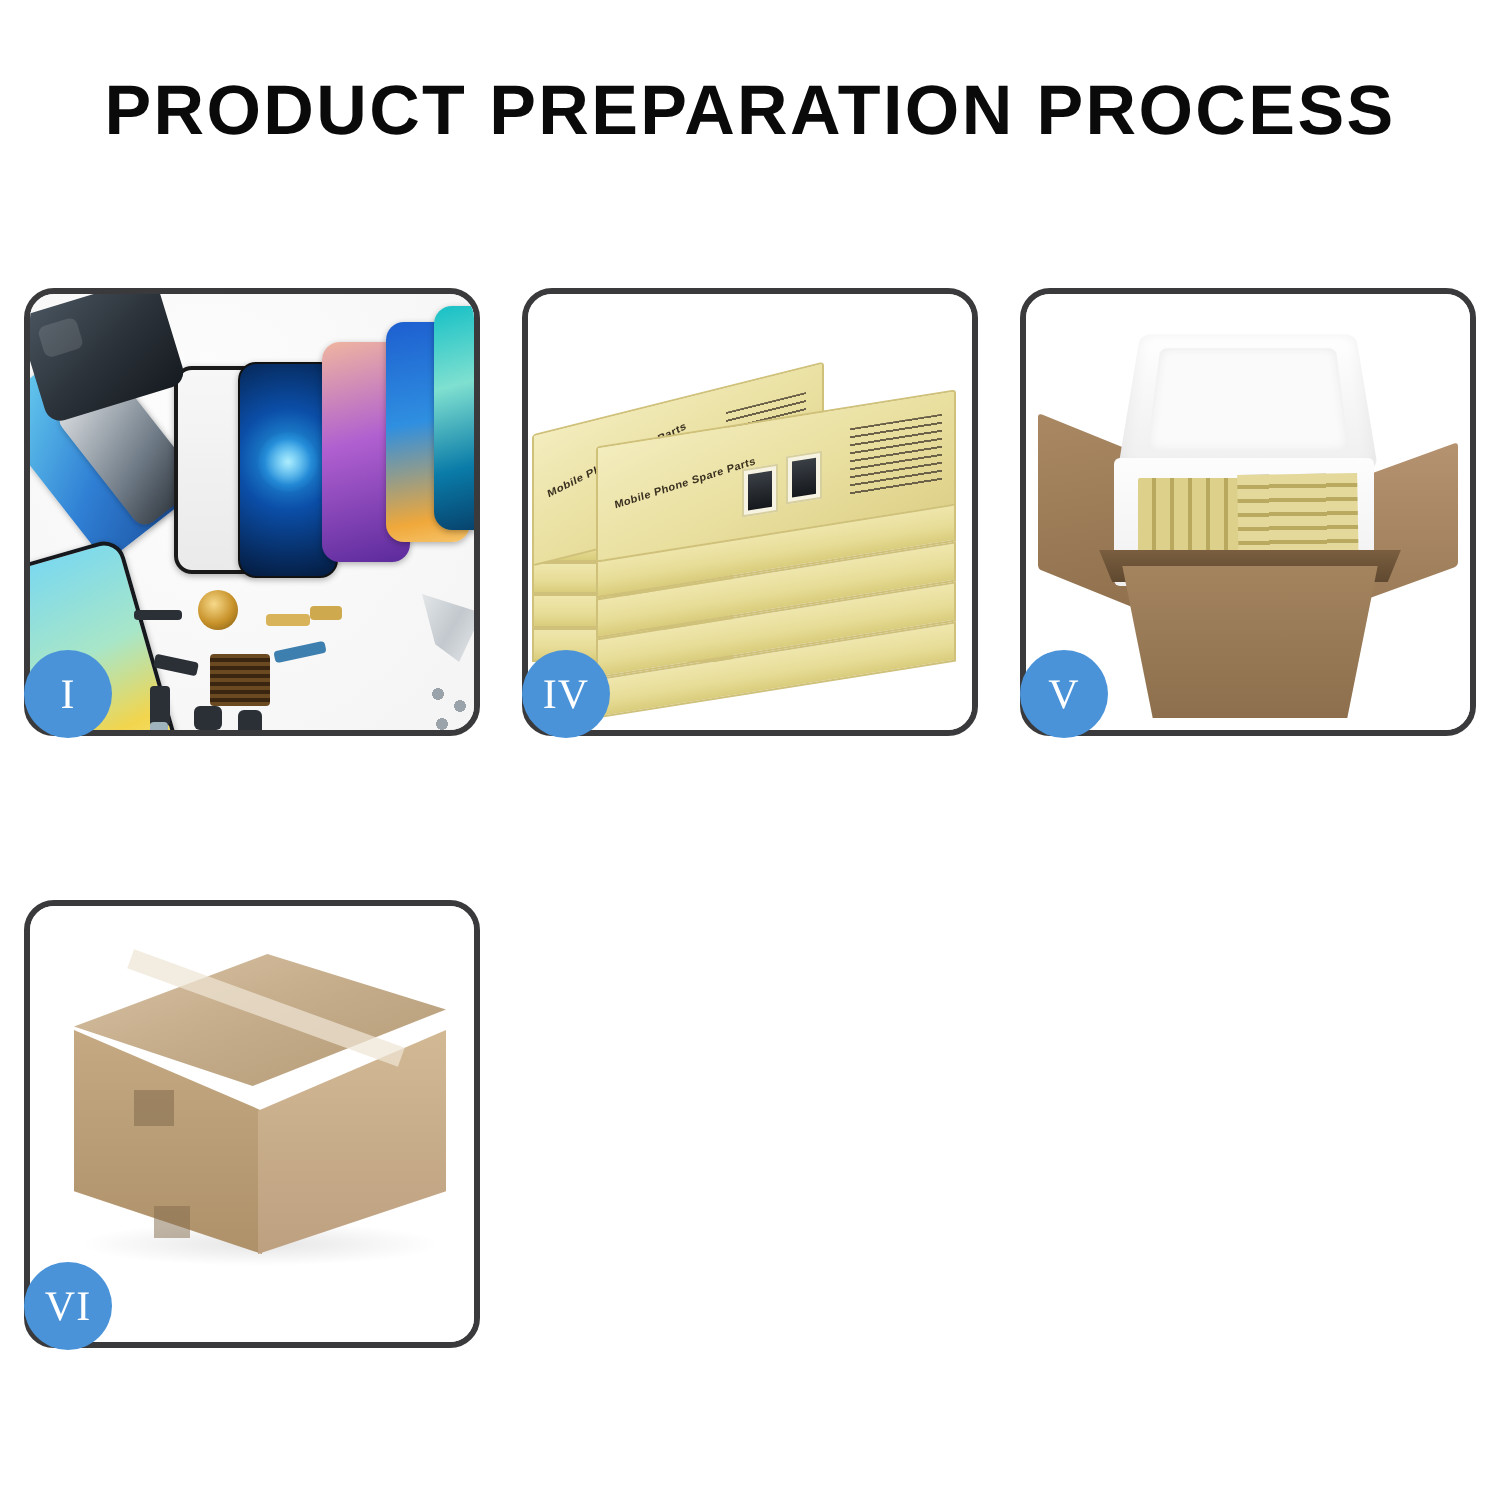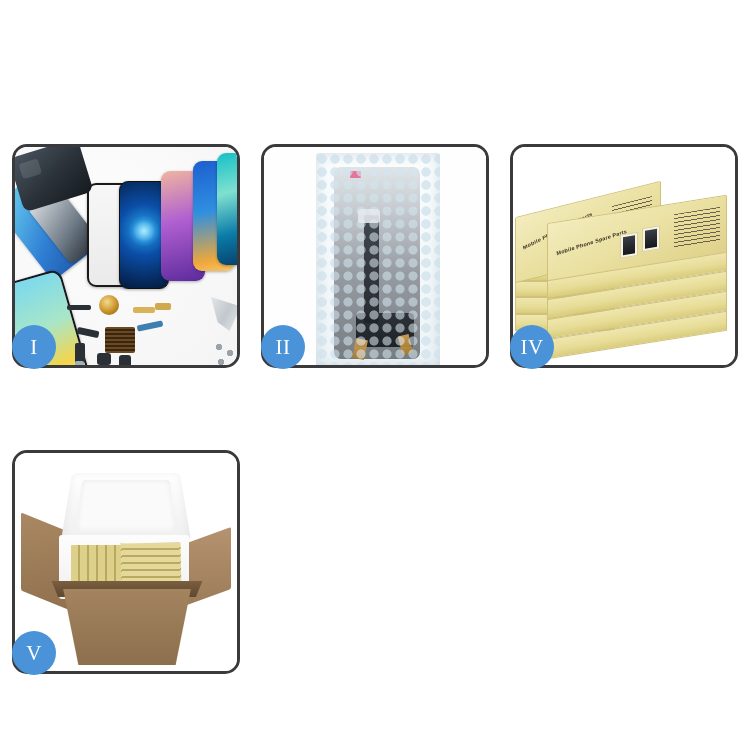--- a/index.html
+++ b/index.html
@@ -358,20 +358,21 @@
     position:absolute; left:24px; top:158px; width:182px; height:22px;
     background: radial-gradient(ellipse at 50% 50%, rgba(0,0,0,.10), rgba(0,0,0,0) 70%);
   }
 </style>
 </head>
 <body>
 
 <div id="page">
 
   <div class="header">
+    <div class="title">PRODUCT PREPARATION PROCESS</div>
   </div>
 
   <div class="grid">
 
     <div class="panel">
       <div class="panel-inner p1">
         <div class="ph ph-a"></div>
         <div class="ph ph-a2"></div>
         <div class="ph ph-b"></div>
         <div class="ph ph-c"></div>
@@ -390,35 +391,20 @@
         <div class="flex-part fp7"></div>
         <div class="flex-part fp8"></div>
         <div class="flex-part fp9"></div>
         <div class="ph-back"></div>
         <div class="screws"></div>
         <div class="tweez"></div>
       </div>
       <div class="badge">I</div>
     </div>
 
-    <div class="panel">
-      <div class="panel-inner p2">
-        <div class="bubblebag">
-          <div class="screen-in"></div>
-          <div class="flexcable"></div>
-          <div class="conn-a"></div>
-          <div class="conn-b"></div>
-          <div class="gold-a"></div>
-          <div class="gold-b"></div>
-          <div class="pinklabel"></div>
-          <div class="bubbleoverlay"></div>
-        </div>
-      </div>
-      <div class="badge">II</div>
-    </div>
 
 
     <div class="panel">
       <div class="panel-inner p4">
         <div class="stack">
 
           <div class="kbox" style="left:2px; top:118px; width:100px; height:16px;"></div>
           <div class="kbox" style="left:2px; top:134px; width:100px; height:16px;"></div>
           <div class="kbox" style="left:2px; top:150px; width:100px; height:17px;"></div>
           <div class="kbox" style="left:2px; top:167px; width:100px; height:17px;"></div>
@@ -463,15 +449,27 @@
         <div class="foam-open-lid"></div>
         <div class="foam-box"></div>
         <div class="ybox-row"></div>
         <div class="ybox-row2"></div>
         <div class="c-rim"></div>
         <div class="c-front"></div>
       </div>
       <div class="badge">V</div>
     </div>
 
+    <div class="panel">
+      <div class="panel-inner p6">
+        <div class="bx-shadow"></div>
+        <div class="bx-left"></div>
+        <div class="bx-right"></div>
+        <div class="bx-top"></div>
+        <div class="bx-tape"></div>
+        <div class="bx-tab1"></div>
+        <div class="bx-tab2"></div>
+      </div>
+      <div class="badge">VI</div>
+    </div>
 
   </div>
 </div>
 
 </body></html>

